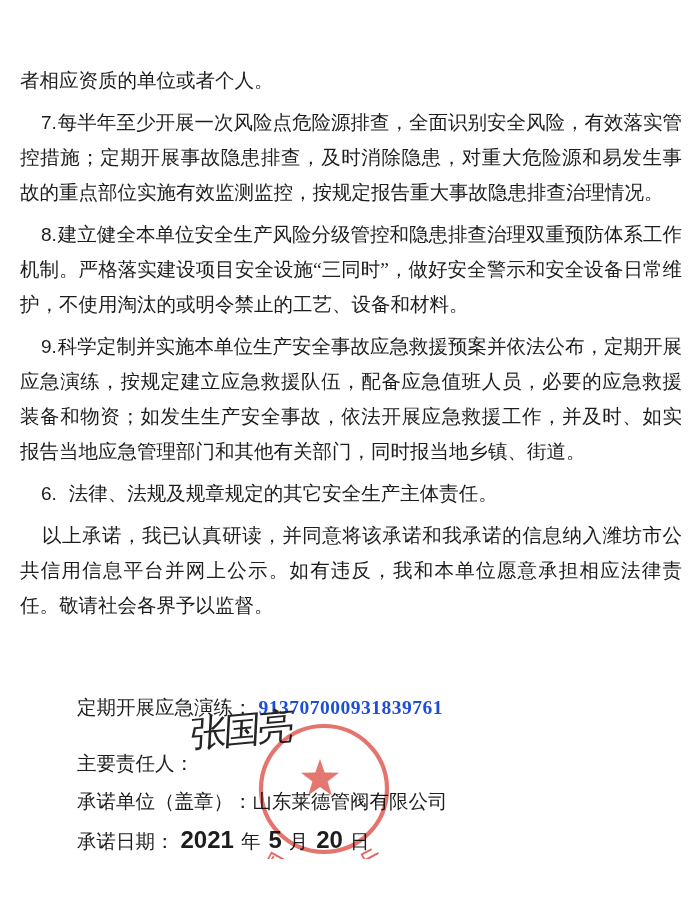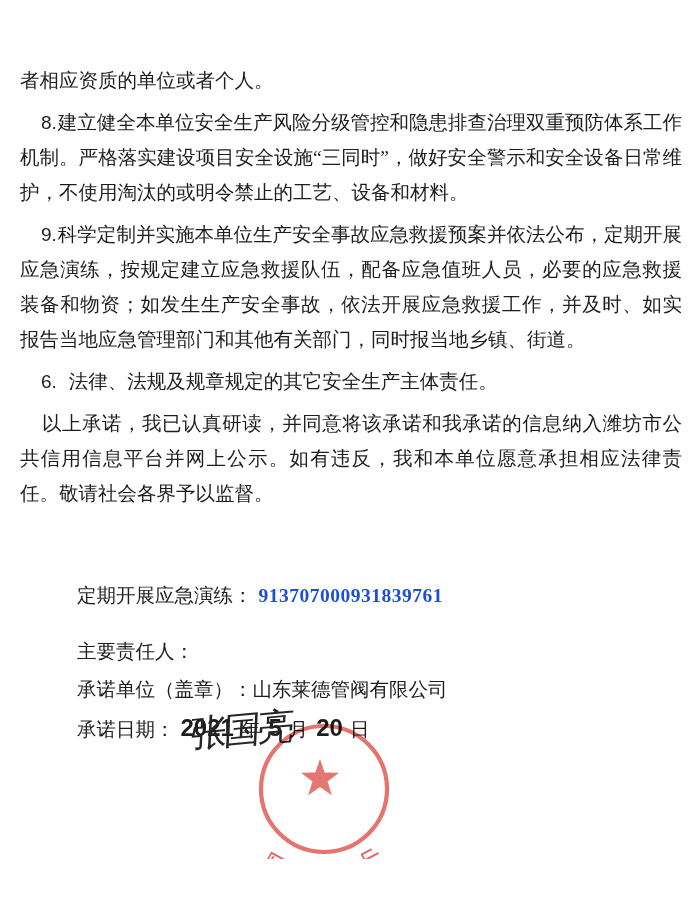--- a/index.html
+++ b/index.html
@@ -80,20 +80,23 @@
 </style>
 </head>
 <body>
 
 <div class="page">
 
   <p class="tail-line">
     <span>者相应资质的单位或者个人。</span>
   </p>
 
+  <p class="body-para">
+    <span class="para-num">7.</span><span>每半年至少开展一次风险点危险源排查，全面识别安全风险，有效落实管控措施；定期开展事故隐患排查，及时消除隐患，对重大危险源和易发生事故的重点部位实施有效监测监控，按规定报告重大事故隐患排查治理情况。</span>
+  </p>
 
   <p class="body-para">
     <span class="para-num">8.</span><span>建立健全本单位安全生产风险分级管控和隐患排查治理双重预防体系工作机制。严格落实建设项目安全设施“三同时”，做好安全警示和安全设备日常维护，不使用淘汰的或明令禁止的工艺、设备和材料。</span>
   </p>
 
   <p class="body-para">
     <span class="para-num">9.</span><span>科学定制并实施本单位生产安全事故应急救援预案并依法公布，定期开展应急演练，按规定建立应急救援队伍，配备应急值班人员，必要的应急救援装备和物资；如发生生产安全事故，依法开展应急救援工作，并及时、如实报告当地应急管理部门和其他有关部门，同时报当地乡镇、街道。</span>
   </p>
 
   <p class="body-para">

